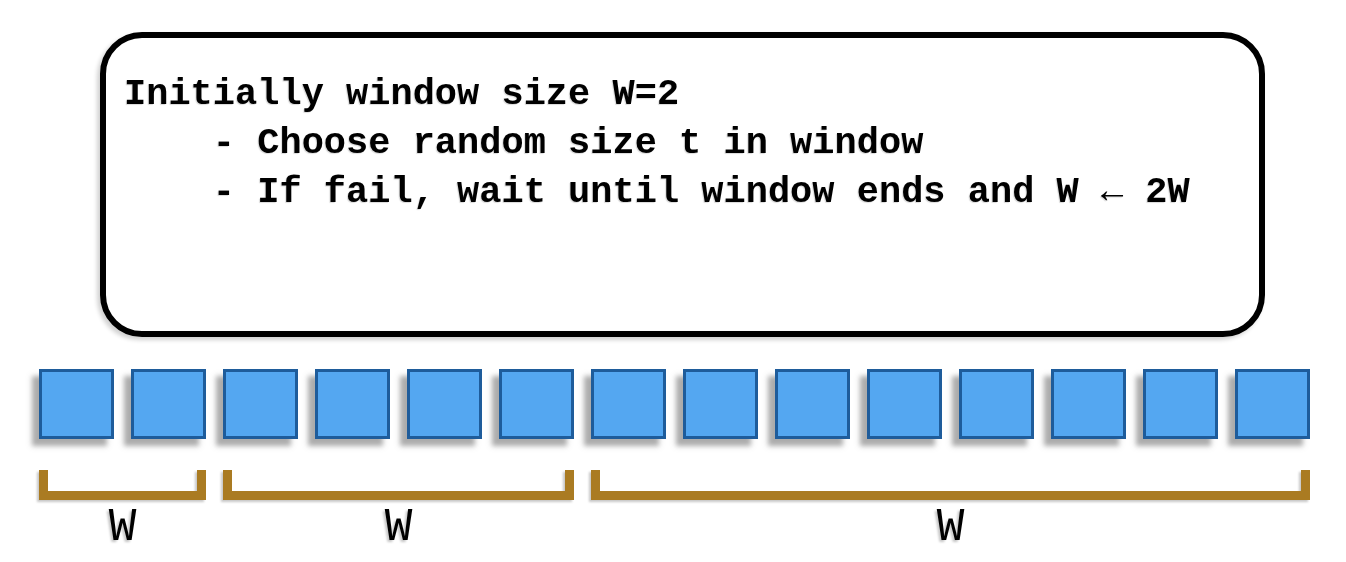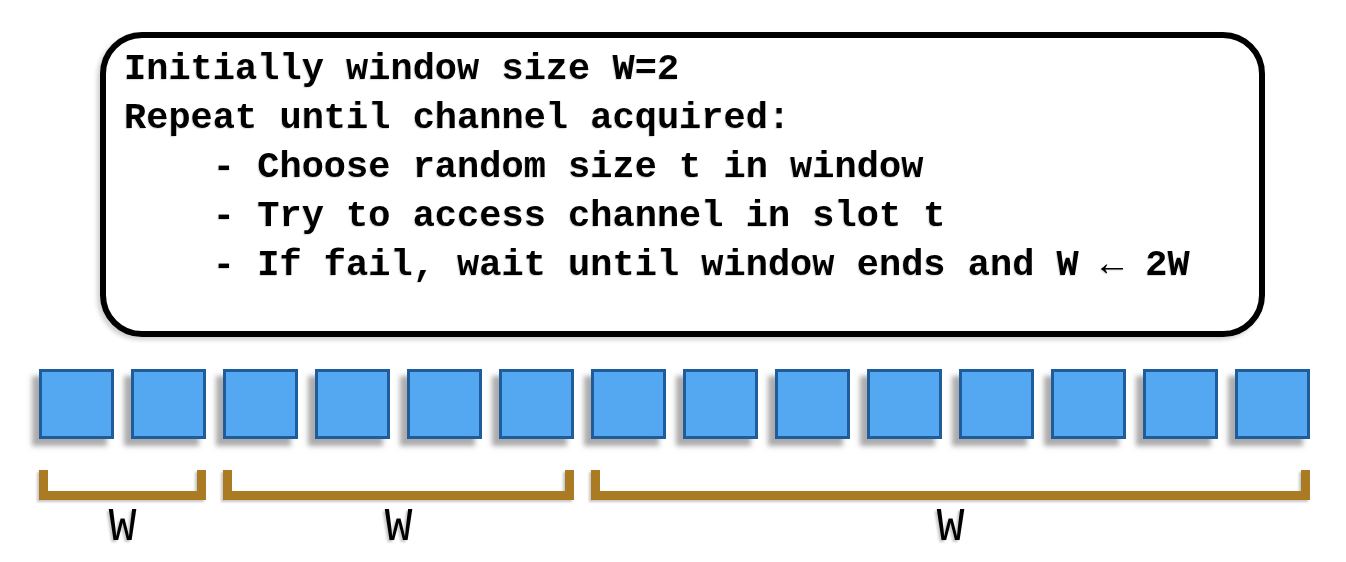--- a/index.html
+++ b/index.html
@@ -24,21 +24,21 @@
     width: 1165px;
     height: 305px;
     box-sizing: border-box;
     border: 6px solid #000000;
     border-radius: 42px;
     background: #ffffff;
     box-shadow: -3px 3px 4px rgba(0,0,0,0.18);
   }
   .code-text {
     margin: 0;
-    padding: 7px 10px 0 18px;
+    padding: 32px 10px 0 18px;
     font-family: "Liberation Mono", "DejaVu Sans Mono", monospace;
     font-weight: bold;
     font-size: 37px;
     line-height: 49px;
     color: #000000;
     white-space: pre;
     text-shadow: -1px 1px 1px rgba(0,0,0,0.15);
   }
   .code-line { white-space: pre; }
 
@@ -92,21 +92,21 @@
     line-height: 44px;
     color: #000000;
   }
 </style>
 </head>
 <body>
 
 <div class="canvas">
 
   <div class="code-box">
-    <pre class="code-text"><div class="code-line">Initially window size W=2</div><div class="code-line">Repeat until channel acquired:</div><div class="code-line">    - Choose random size t in window</div><div class="code-line">    - Try to access channel in slot t</div><div class="code-line">    - If fail, wait until window ends and W ← 2W</div></pre>
+    <pre class="code-text"><div class="code-line">Initially window size W=2</div><div class="code-line">    - Choose random size t in window</div><div class="code-line">    - If fail, wait until window ends and W ← 2W</div></pre>
   </div>
 
   <div class="slots-row">
       <div class="slot"></div>
       <div class="slot"></div>
       <div class="slot"></div>
       <div class="slot"></div>
       <div class="slot"></div>
       <div class="slot"></div>
       <div class="slot"></div>

